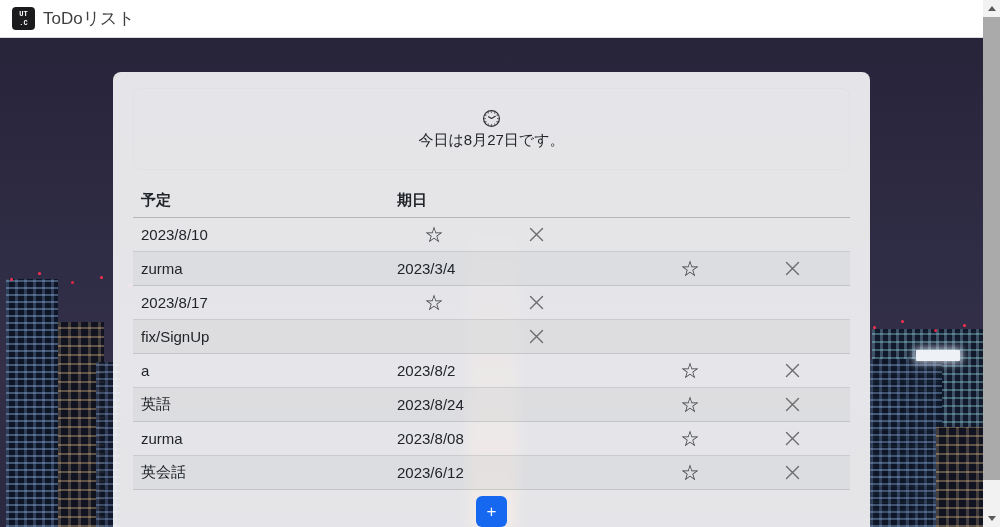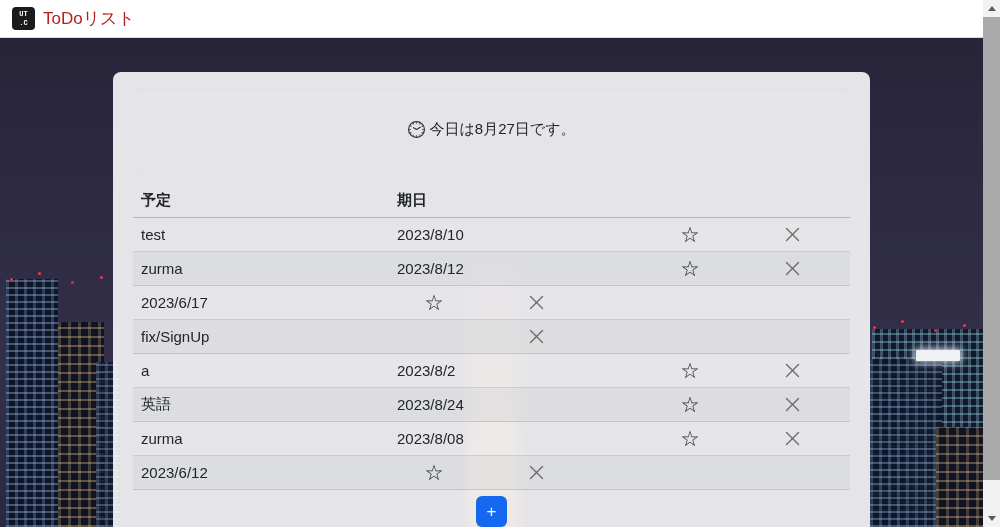--- a/index.html
+++ b/index.html
@@ -16,21 +16,21 @@
     background:#ffffff; border-bottom:1px solid #d9d9de;
     display:flex; align-items:center; padding:0 12px; z-index:20;
   }
   .brand { display:flex; align-items:flex-end; gap:8px; cursor:pointer; }
   .logo {
     width:23px; height:23px; border-radius:4px; background:#1b1b1d;
     color:#fff; font-family:"Liberation Mono","DejaVu Sans Mono",monospace;
     font-size:7px; font-weight:bold; line-height:1.2;
     display:flex; flex-direction:column; align-items:center; justify-content:center;
   }
-  .app-title { font-size:17px; color:#b91c1c; }
+  .app-title { font-size:17px; color:#404040; }
 
   
   .bg { position:absolute; top:38px; left:0; width:1000px; height:489px; overflow:hidden; z-index:0; }
   .bldg { position:absolute; bottom:0; }
   .win-blue {
     background-color:#0d1526;
     background-image:
       repeating-linear-gradient(0deg, rgba(150,185,235,.40) 0 2px, transparent 2px 7px),
       repeating-linear-gradient(90deg, rgba(140,175,225,.28) 0 3px, transparent 3px 9px);
   }
@@ -56,21 +56,21 @@
   }
 
   
   .card {
     position:absolute; top:72px; left:113px; width:757px; height:455px;
     background:rgba(249,250,251,.90); border-radius:8px 8px 0 0;
     padding:16px 20px 0 20px; z-index:10;
   }
   .date-banner {
     height:82px; border:1px solid #dee2e6; border-radius:8px;
-    display:flex; flex-direction:row; align-items:center; justify-content:center; gap:3px;
+    display:flex; flex-direction:column; align-items:center; justify-content:center; gap:3px;
   }
   .date-banner .txt { font-size:15px; color:#212529; }
 
   
   .ttable { margin-top:14px; font-size:15px; color:#212529; }
   .trow, .thead-row { display:flex; align-items:center; }
   .thead-row { font-weight:bold; border-bottom:1px solid rgba(90,95,105,.35);justify-content:space-between; }
   .trow { border-bottom:1px solid rgba(130,135,145,.28); }
   .trow:nth-child(even) { background:rgba(33,37,41,.045); }
   .cell { padding:7px 8px; min-height:33px; display:flex; align-items:center; }
@@ -152,49 +152,48 @@
   <div class="ttable">
     <div class="thead-row">
       <div class="cell c-task">予定</div>
       <div class="cell c-due">期日</div>
       <div class="cell c-star"></div>
       <div class="cell c-del"></div>
     </div>
 
     <div id="rows">
         <div class="trow">
-          <div class="cell c-task">test</div>
           <div class="cell c-due">2023/8/10</div>
           <div class="cell c-star">
             <button class="star-btn" style="color: rgb(43, 47, 51);">☆</button>
           </div>
           <div class="cell c-del">
             <button class="del-btn">
               <svg width="17" height="17" viewBox="0 0 17 17">
                 <path d="M2.5 2.5 L14.5 14.5 M14.5 2.5 L2.5 14.5" stroke="#6b6b6b" stroke-width="1.4" stroke-linecap="round" fill="none"></path>
               </svg>
             </button>
           </div>
         </div>
         <div class="trow">
           <div class="cell c-task">zurma</div>
-          <div class="cell c-due">2023/8/12</div>
-          <div class="cell c-star">
-            <button class="star-btn" style="color: rgb(43, 47, 51);">☆</button>
-          </div>
-          <div class="cell c-del">
-            <button class="del-btn">
-              <svg width="17" height="17" viewBox="0 0 17 17">
-                <path d="M2.5 2.5 L14.5 14.5 M14.5 2.5 L2.5 14.5" stroke="#6b6b6b" stroke-width="1.4" stroke-linecap="round" fill="none"></path>
-              </svg>
-            </button>
-          </div>
-        </div>
-        <div class="trow">
-          <div class="cell c-due">2023/6/17</div>
+          <div class="cell c-due">2023/3/4</div>
+          <div class="cell c-star">
+            <button class="star-btn" style="color: rgb(43, 47, 51);">☆</button>
+          </div>
+          <div class="cell c-del">
+            <button class="del-btn">
+              <svg width="17" height="17" viewBox="0 0 17 17">
+                <path d="M2.5 2.5 L14.5 14.5 M14.5 2.5 L2.5 14.5" stroke="#6b6b6b" stroke-width="1.4" stroke-linecap="round" fill="none"></path>
+              </svg>
+            </button>
+          </div>
+        </div>
+        <div class="trow">
+          <div class="cell c-due">2023/8/17</div>
           <div class="cell c-star">
             <button class="star-btn" style="color: rgb(43, 47, 51);">☆</button>
           </div>
           <div class="cell c-del">
             <button class="del-btn">
               <svg width="17" height="17" viewBox="0 0 17 17">
                 <path d="M2.5 2.5 L14.5 14.5 M14.5 2.5 L2.5 14.5" stroke="#6b6b6b" stroke-width="1.4" stroke-linecap="round" fill="none"></path>
               </svg>
             </button>
           </div>
@@ -246,20 +245,21 @@
           </div>
           <div class="cell c-del">
             <button class="del-btn">
               <svg width="17" height="17" viewBox="0 0 17 17">
                 <path d="M2.5 2.5 L14.5 14.5 M14.5 2.5 L2.5 14.5" stroke="#6b6b6b" stroke-width="1.4" stroke-linecap="round" fill="none"></path>
               </svg>
             </button>
           </div>
         </div>
         <div class="trow">
+          <div class="cell c-task">英会話</div>
           <div class="cell c-due">2023/6/12</div>
           <div class="cell c-star">
             <button class="star-btn" style="color: rgb(43, 47, 51);">☆</button>
           </div>
           <div class="cell c-del">
             <button class="del-btn">
               <svg width="17" height="17" viewBox="0 0 17 17">
                 <path d="M2.5 2.5 L14.5 14.5 M14.5 2.5 L2.5 14.5" stroke="#6b6b6b" stroke-width="1.4" stroke-linecap="round" fill="none"></path>
               </svg>
             </button>

